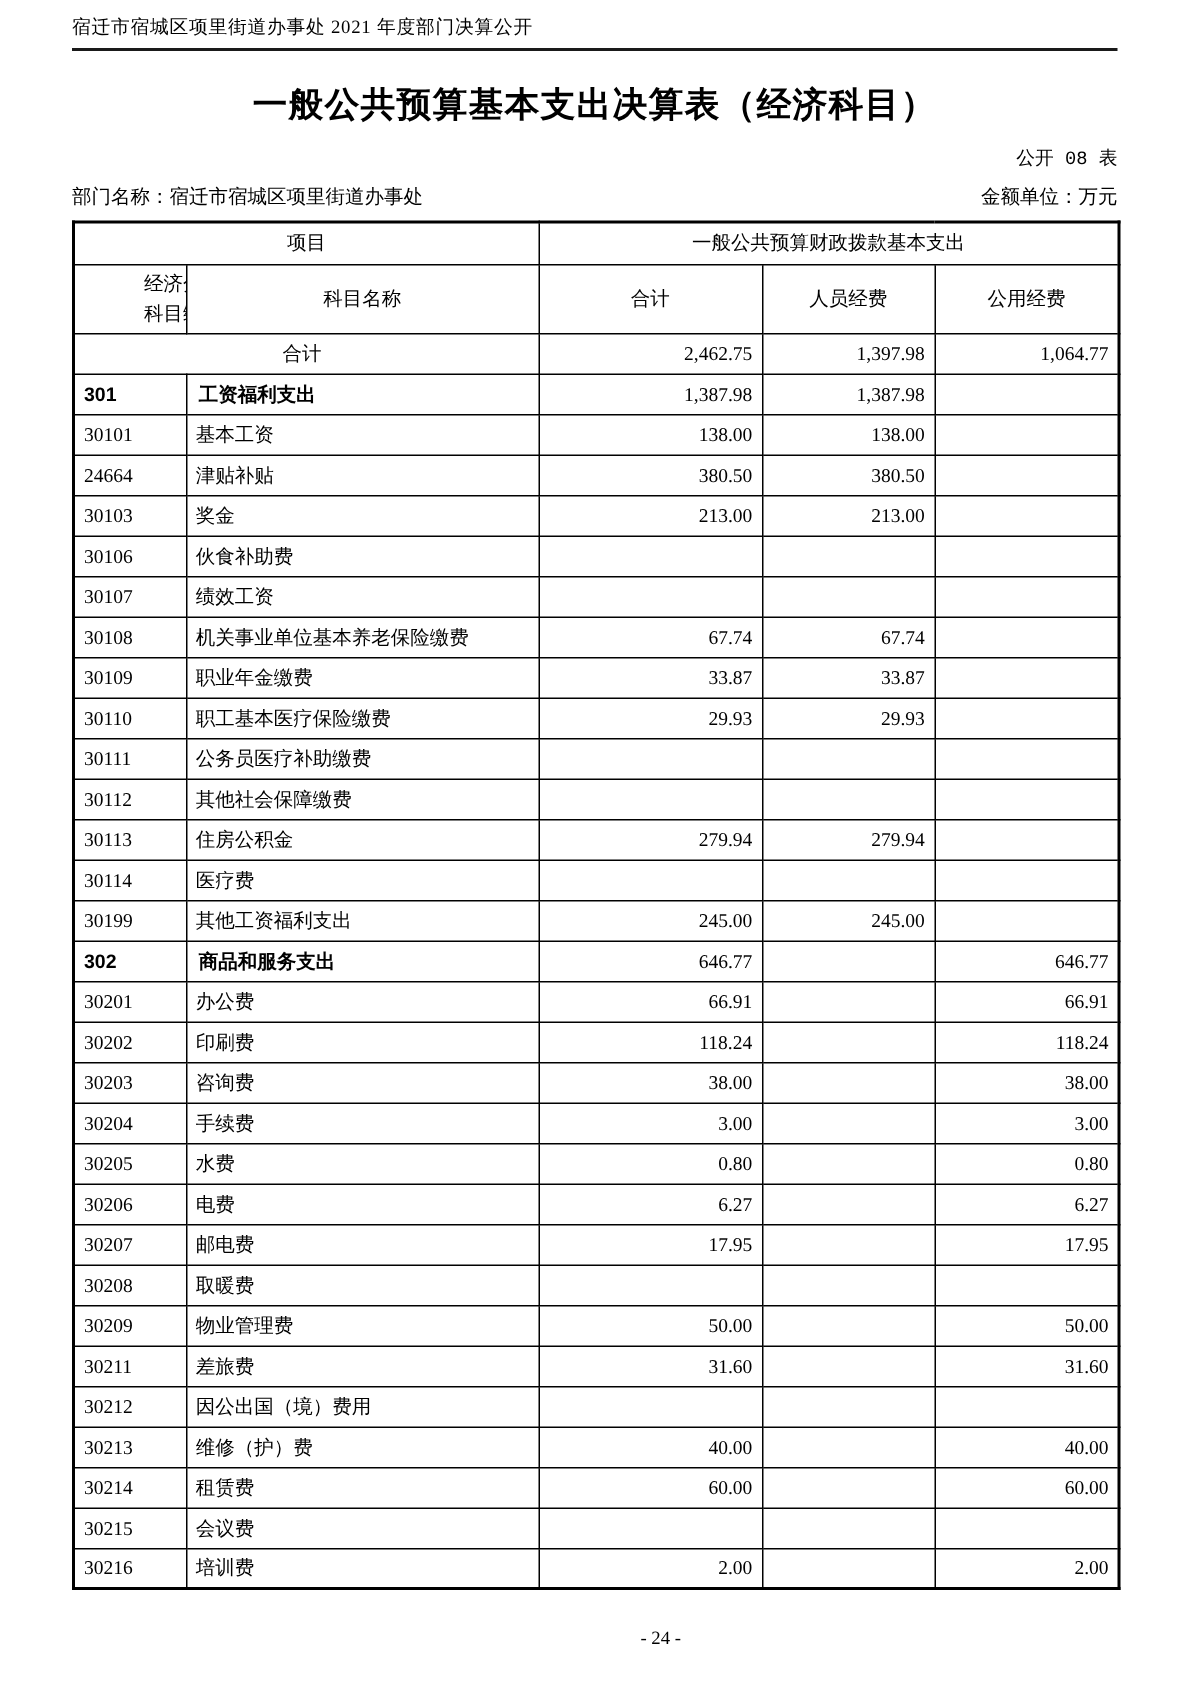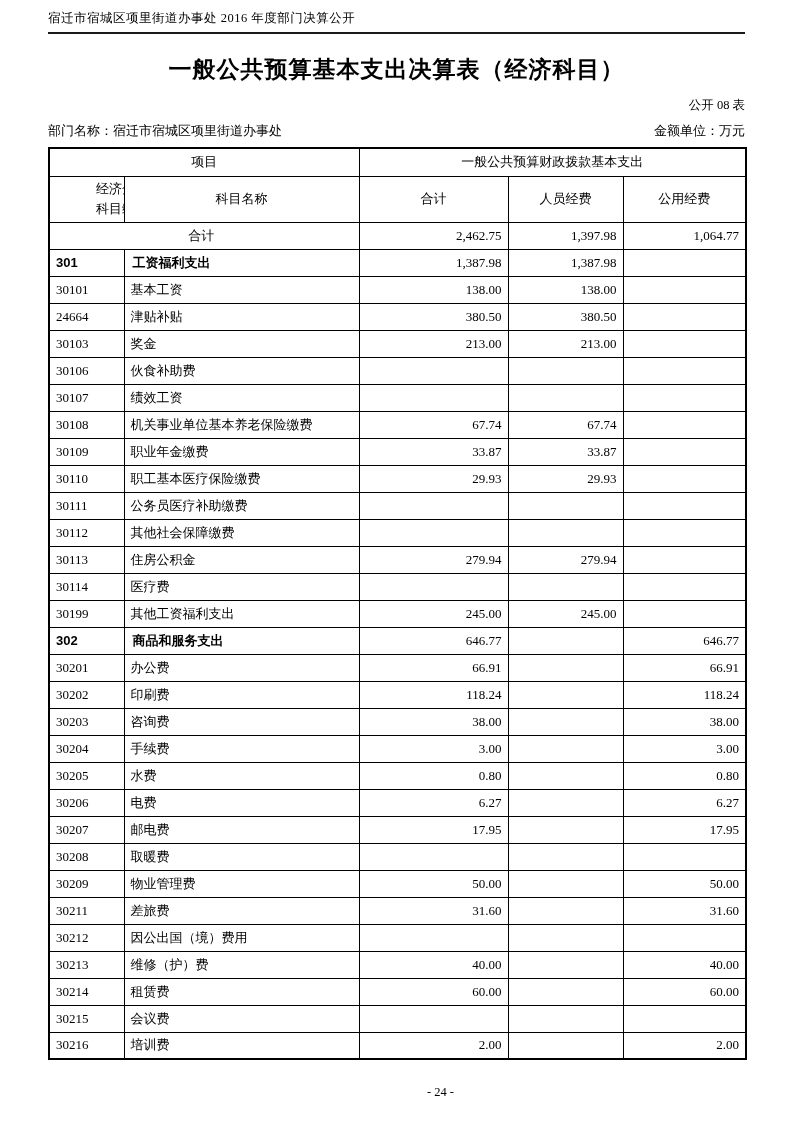--- a/index.html
+++ b/index.html
@@ -28,20 +28,21 @@
     text-align: center;
     font-family: "Liberation Sans", "DejaVu Sans", sans-serif;
     font-weight: bold;
     font-size: 23px;
     letter-spacing: 1px;
   }
   .table-label {
     margin-top: 12px;
     text-align: right;
     font-size: 12.5px;
+    font-family: Liberation Mono, monospace;
   }
   .meta-row {
     margin-top: 8px;
     display: flex;
     justify-content: space-between;
     font-size: 13px;
     align-items: flex-end;
   }
   table.budget {
     margin-top: 7px;
@@ -81,21 +82,21 @@
     font-size: 12.5px;
     margin-left: 44px;
   }
 </style>
 </head>
 <body>
 
 <div class="page">
 
   <div class="doc-header">
-    <span>宿迁市宿城区项里街道办事处 2016 年度部门决算公开</span>
+    <span>宿迁市宿城区项里街道办事处 2021 年度部门决算公开</span>
   </div>
 
   <div class="title">一般公共预算基本支出决算表（经济科目）</div>
 
   <div class="table-label">公开 08 表</div>
 
   <div class="meta-row">
     <span>部门名称：宿迁市宿城区项里街道办事处</span>
     <span>金额单位：万元</span>
   </div>

